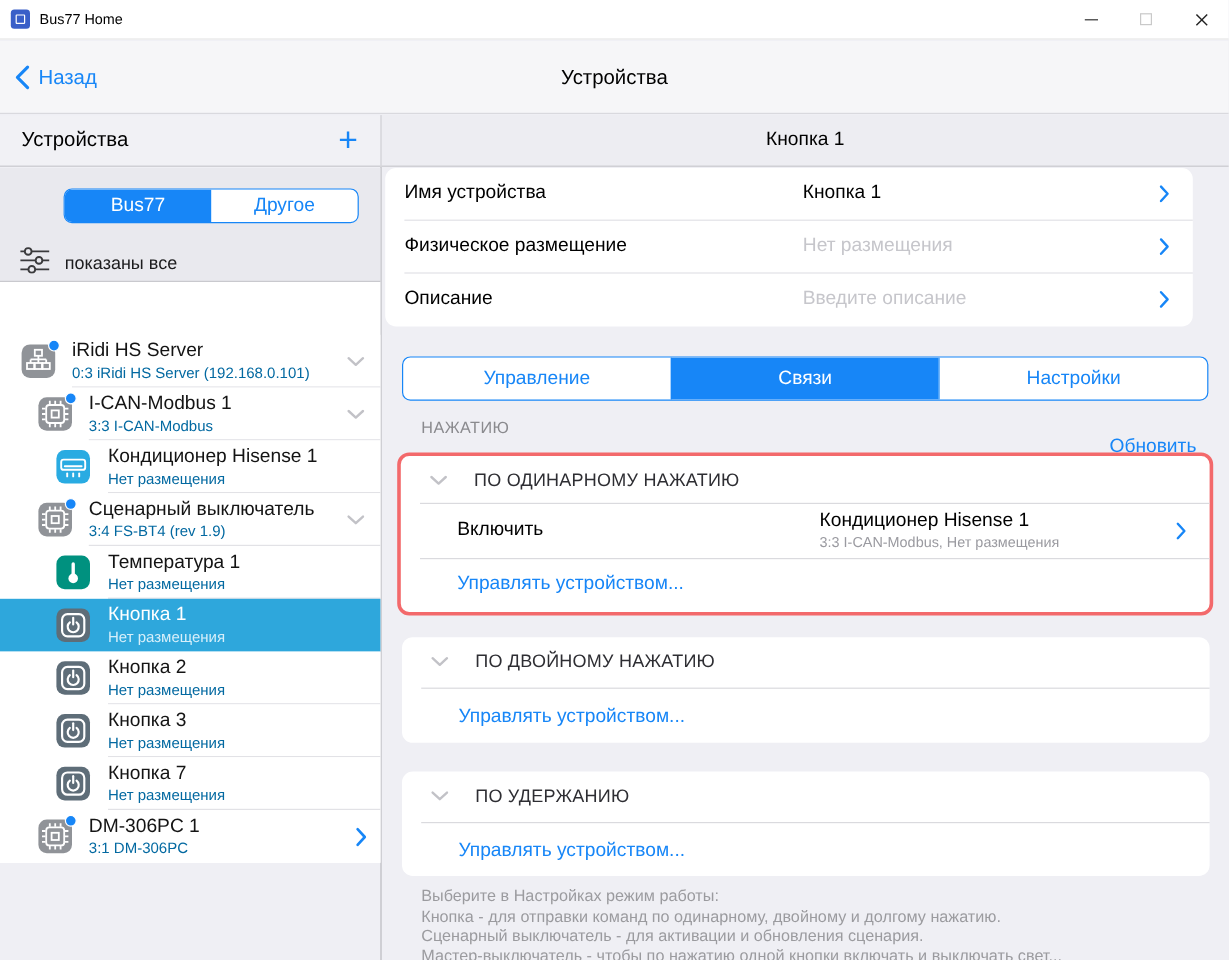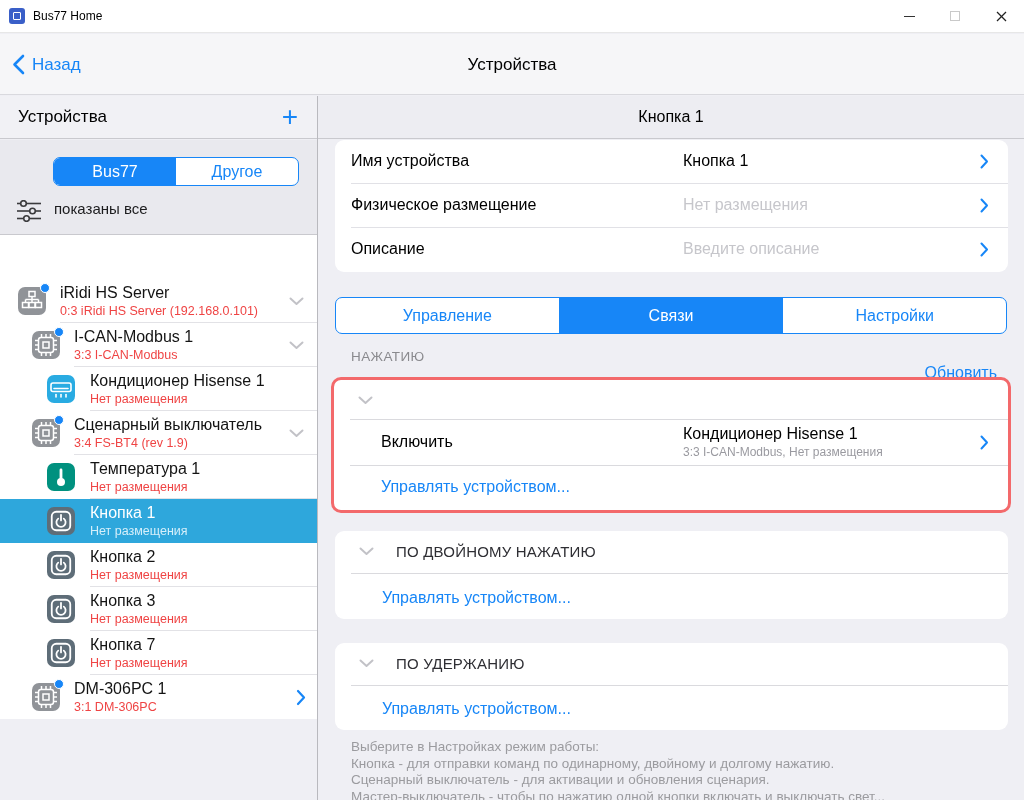--- a/index.html
+++ b/index.html
@@ -65,34 +65,34 @@
   .sb-filters {
     position:absolute; left:0; top:140px; width:317px; height:95px;
     background:#E9E9EE; border-bottom:1px solid #C9C9CE;
   }
   .segmented {
     position:absolute; left:53px; top:17px; width:246px; height:29px;
     border:1.5px solid #1786F7; border-radius:7px; display:flex; overflow:hidden; background:#fff;
   }
   .seg { flex:1; display:flex; align-items:center; justify-content:center; font-size:16px; color:#1786F7; cursor:pointer; }
   .seg.active { background:#1786F7; color:#fff; }
-  .filter-row { position:absolute; left:16px; top:60px; height:28px; display:flex; align-items:flex-start; gap:12px; cursor:pointer; }
+  .filter-row { position:absolute; left:16px; top:60px; height:28px; display:flex; align-items:flex-end; gap:12px; cursor:pointer; }
   .filter-row span { font-size:15px; color:#1C1C1E; }
 
   .device-list { position:absolute; left:0; top:235px; width:317px; height:484px; background:#fff; }
   .drow { position:absolute; left:0; width:317px; height:44px; background:#fff; cursor:pointer; }
   .drow.selected { background:#2EA7DC; }
   .dicon { position:absolute; top:8px; width:28px; height:28px; border-radius:7px; }
   .dicon.gray  { background:#909398; }
   .dicon.blue  { background:#29ABE2; }
   .dicon.teal  { background:#00917F; }
   .dicon.slate { background:#5E6D78; }
   .lvl0 .dicon { left:18px; } .lvl1 .dicon { left:32px; } .lvl2 .dicon { left:47px; }
   .dtitle { position:absolute; top:5px; font-size:16px; color:#141414; white-space:nowrap; }
-  .dsub   { position:absolute; top:25px; font-size:12.5px; color:#ef4444; white-space:nowrap; }
+  .dsub   { position:absolute; top:25px; font-size:12.5px; color:#0369a1; white-space:nowrap; }
   .lvl0 .dtitle,.lvl0 .dsub,.lvl0 .sep-l { left:60px; }
   .lvl1 .dtitle,.lvl1 .dsub,.lvl1 .sep-l { left:74px; }
   .lvl2 .dtitle,.lvl2 .dsub,.lvl2 .sep-l { left:90px; }
   .drow.single .dtitle { top:12px; }
   .drow.selected .dtitle { color:#fff; }
   .drow.selected .dsub { color:#D6EFFA; }
   .sep-l { position:absolute; bottom:0; right:0; height:1px; background:#E2E2E6; }
   .badge {
     position:absolute; top:-4px; right:-4px; width:10px; height:10px;
     border-radius:50%; background:#1786F7; border:1.5px solid #fff;
@@ -100,21 +100,21 @@
   .chev-d { position:absolute; right:13px; top:18px; }
   .chev-r-dev { position:absolute; right:11px; top:14px; }
 
   
   .detail-titlebar {
     position:absolute; left:318px; top:96px; width:706px; height:43px;
     background:#EDEDF2; border-bottom:1px solid #C9C9CE;
     display:flex; align-items:center; justify-content:center;
     font-size:16px; color:#000;
   }
-  .props-card { position:absolute; left:335px; top:140px; width:673px; height:132px; background:#fff; border-radius:9px; }
+  .props-card { position:absolute; left:321px; top:140px; width:673px; height:132px; background:#fff; border-radius:9px; }
   .prow { position:absolute; left:0; width:673px; height:44px; cursor:pointer; }
   .plabel { position:absolute; left:16px; top:12px; font-size:16px; color:#000; }
   .pvalue { position:absolute; left:348px; top:12px; font-size:16px; color:#000; }
   .pvalue.placeholder { color:#C6C6CB; }
   .chev-r { position:absolute; right:19px; top:14px; }
   .sep-p { position:absolute; left:16px; right:0; bottom:0; height:1px; background:#E1E1E6; }
 
   .tabbar {
     position:absolute; left:335px; top:297px; width:672px; height:37px;
     border:1.5px solid #1786F7; border-radius:7px; display:flex; overflow:hidden; background:#fff;
@@ -429,20 +429,21 @@
   </div>
 
   <div class="events-label">НАЖАТИЮ</div>
   <div class="refresh-btn">Обновить</div>
 
   <div class="egroup hl" style="top:377px;height:136px">
     <div class="eheader">
       <svg class="chev-eh" width="15" height="9" viewBox="0 0 15 9">
           <polyline points="1.5,1.5 7.5,7 13.5,1.5" fill="none" stroke="#C2C2C7" stroke-width="2" stroke-linecap="round" stroke-linejoin="round"></polyline>
         </svg>
+      <span class="etitle">ПО ОДИНАРНОМУ НАЖАТИЮ</span>
     </div>
     <div class="sep-e" style="top:39px"></div>
     <div class="erow" style="top:39px">
       <span class="elabel">Включить</span>
       <div class="evalue">
         <div class="evtitle">Кондиционер Hisense 1</div>
         <div class="evsub">3:3 I-CAN-Modbus, Нет размещения</div>
       </div>
       <svg class="chev-r" style="top:16px" width="9" height="15" viewBox="0 0 9 15">
           <polyline points="1.5,1.5 7,7.5 1.5,13.5" fill="none" stroke="#1786F7" stroke-width="2" stroke-linecap="round" stroke-linejoin="round"></polyline>

